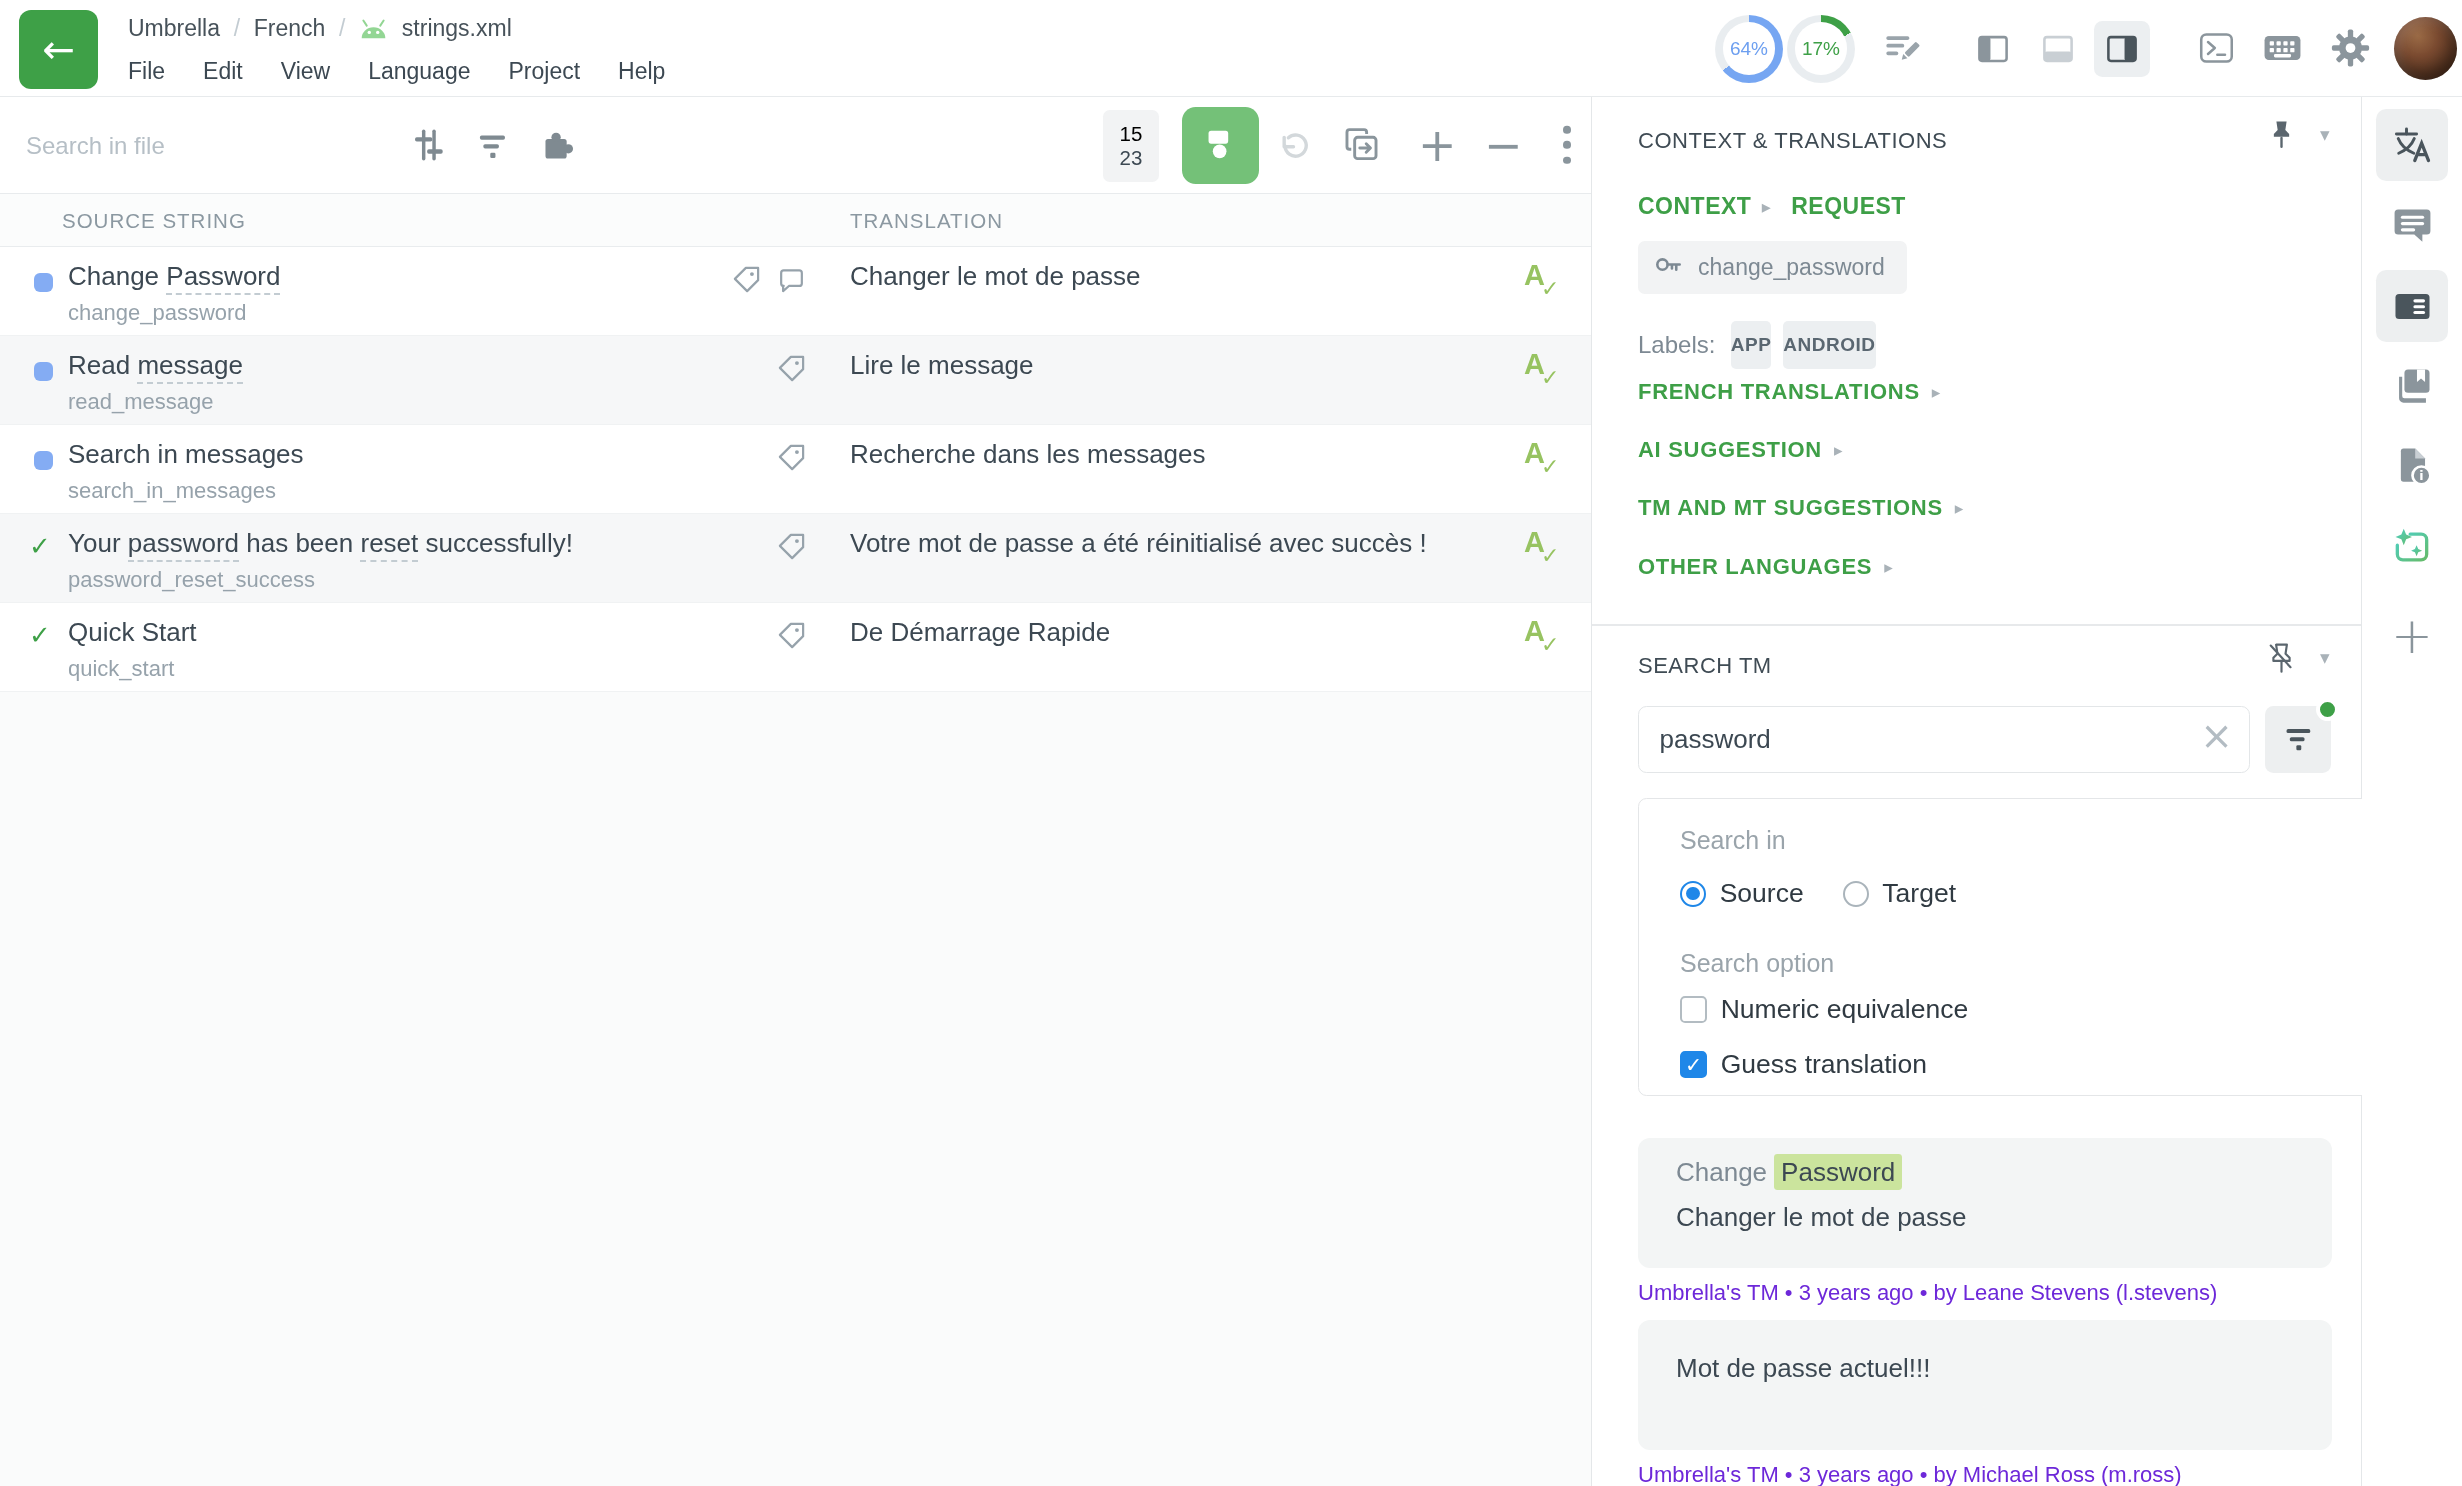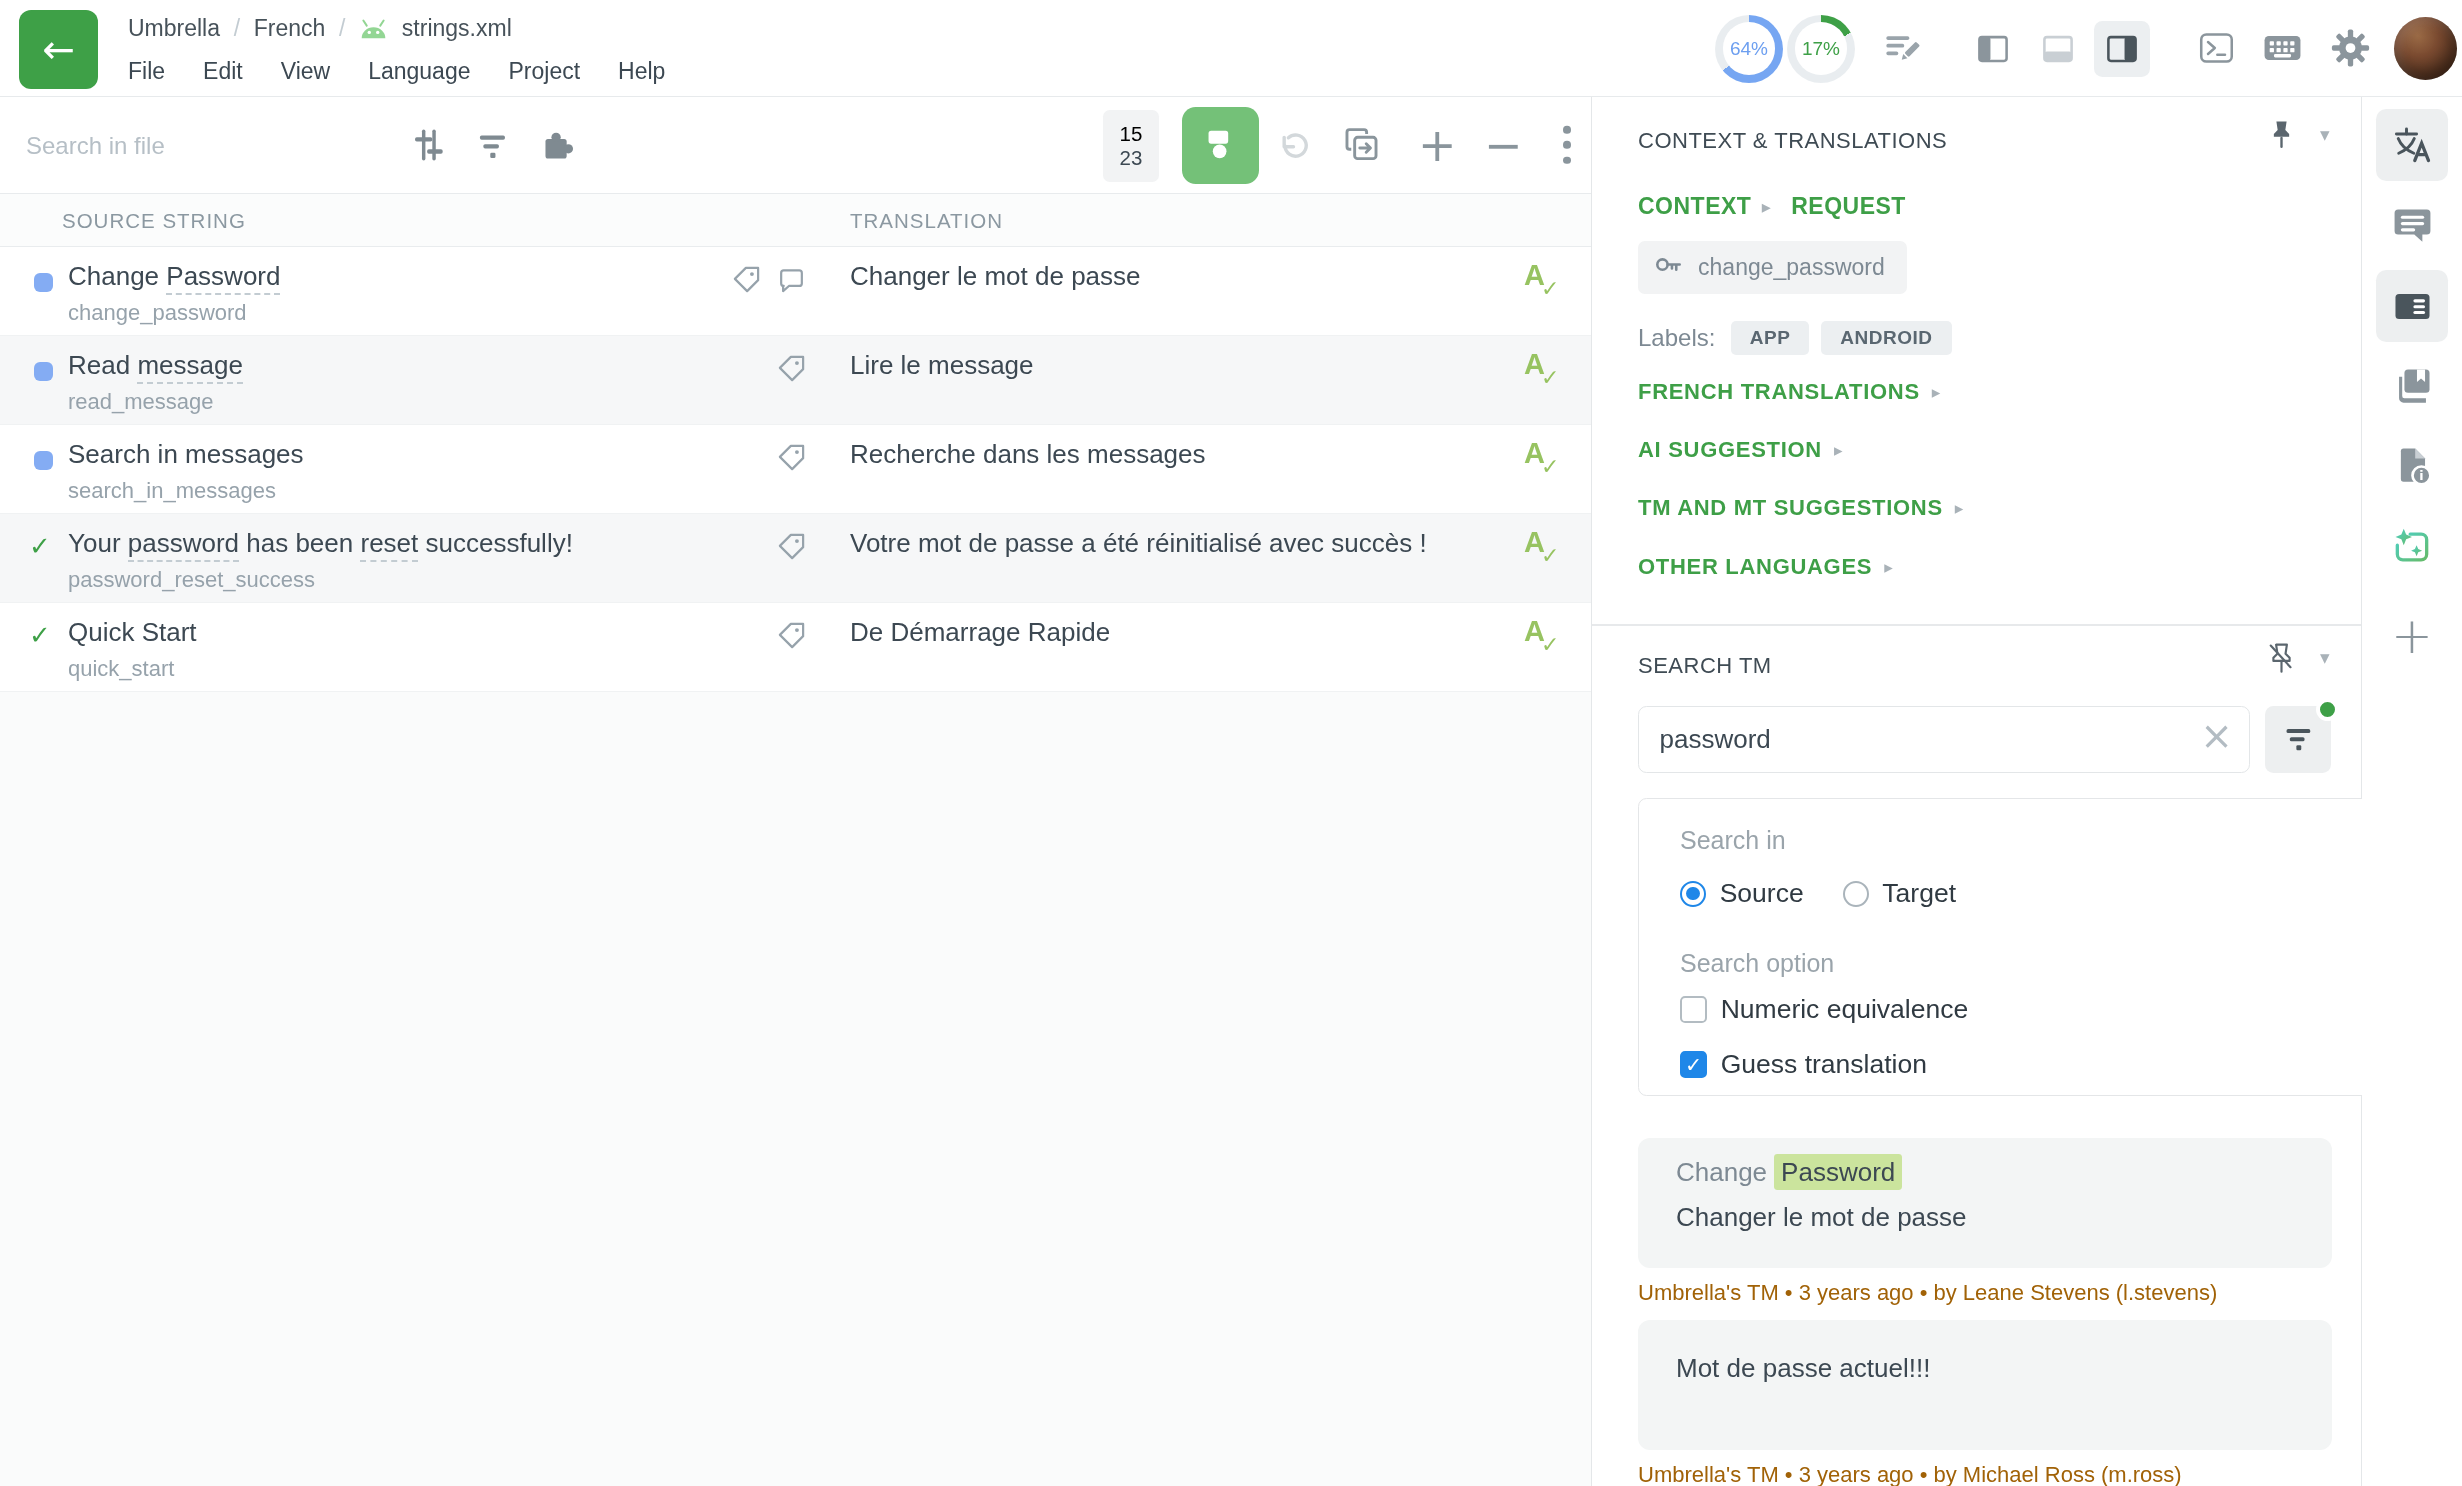--- a/index.html
+++ b/index.html
@@ -67,21 +67,21 @@
   .p-abs { position:absolute; left:46px; right:30px; }
   .p-title { font-size:22px; letter-spacing:0.5px; color:#3f4b54; font-weight:500; }
   .p-caret { position:absolute; top:6.8px; font-size:19px; color:#a9b2b8; cursor:pointer; font-family:"DejaVu Sans",sans-serif; }
   .p-pin { position:absolute; cursor:pointer; }
   .tabs { display:flex; align-items:flex-end; gap:20px; }
   .tab { font-size:23px; font-weight:600; letter-spacing:0.5px; color:#3E9F47; cursor:pointer; display:flex; align-items:center; gap:10.3px; }
   .tab .tchev { color:#a9b2b8; font-size:18px; font-family:"DejaVu Sans",sans-serif; }
   .key-chip { display:inline-flex; align-items:center; gap:13.7px; height:53px; padding:0 22px 0 15.4px; background:#f2f3f4; border-radius:6.8px; font-size:23px; color:#7d8993; cursor:pointer; }
   .labels-row { display:flex; align-items:center; gap:15.4px; }
   .labels-cap { font-size:24px; color:#7d8993; }
-  .label-chip { height:34px; display:inline-flex; align-items:center; padding:0 19px; background:#ecefF1; border-radius:5.1px; font-size:19px; font-weight:600; letter-spacing:0.5px; color:#5a6771; }
+  .label-chip { height:48px; display:inline-flex; align-items:center; padding:0 0; background:#ecefF1; border-radius:5.1px; font-size:19px; font-weight:600; letter-spacing:0.5px; color:#5a6771; }
   .psec { display:flex; align-items:center; gap:12px; font-size:22px; font-weight:600; letter-spacing:0.7px; color:#3E9F47; cursor:pointer; }
   .psec .psec-caret { color:#a9b2b8; font-size:17px; font-family:"DejaVu Sans",sans-serif; }
   .p-div { position:absolute; left:0; right:0; height:1.7px; background:#e7e9eb; }
 
   .tm-search-row { display:flex; gap:15.4px; }
   .tm-input-wrap { position:relative; width:612px; }
   .tm-input { width:612px; height:67px; border:1.7px solid #e3e6e8; border-radius:8.5px; font-size:26px; color:#3c4852; padding:0 60px 0 20.5px; outline:none; font-family:inherit; }
   .tm-clear { position:absolute; right:17px; top:10.3px; font-size:39px; color:#b3bcc3; cursor:pointer; font-family:"DejaVu Sans",sans-serif; line-height:1; }
   .tm-filter { position:relative; width:67px; height:67px; background:#edeff0; border:none; border-radius:8.5px; cursor:pointer; display:flex; align-items:center; justify-content:center; }
   .tm-filter .dot { position:absolute; top:-7.7px; right:-7.7px; width:23px; height:23px; border-radius:50%; background:#3EA047; border:4.3px solid #fff; }
@@ -93,21 +93,21 @@
   .radio { position:relative; width:26px; height:26px; border-radius:50%; border:2.6px solid #aab4bb; background:#fff; }
   .radio.sel { border-color:#1F87E8; }
   .radio.sel::after { content:""; position:absolute; inset:4.3px; border-radius:50%; background:#1F87E8; }
   .cbox { width:27px; height:27px; border-radius:5.1px; border:2.6px solid #b3bcc2; background:#fff; display:flex; align-items:center; justify-content:center; }
   .cbox.on { border-color:#1F87E8; background:#1F87E8; color:#fff; font-size:20.5px; font-weight:bold; font-family:"DejaVu Sans",sans-serif; }
 
   .tm-card { position:absolute; left:46px; width:694px; height:130px; background:#f3f5f5; border-radius:12px; padding:19px 26px 0 38px; cursor:pointer; }
   .tm-src { font-size:26px; color:#7d8993; }
   .tm-src mark { background:#CBE49D; color:#3c4852; padding:2.6px 6.8px; border-radius:3.4px; }
   .tm-trg { margin-top:13.7px; font-size:26px; color:#3c4852; }
-  .tm-meta { position:absolute; left:46px; font-size:22px; color:#a16207; }
+  .tm-meta { position:absolute; left:46px; font-size:22px; color:#6d28d9; }
 
   
   .rail-btn { position:absolute; left:50%; transform:translateX(-50%); width:72px; height:72px; border-radius:10.3px; display:flex; align-items:center; justify-content:center; cursor:pointer; }
   .rail-btn.active { background:#edeff0; }
   .rail-plus { font-size:50px; color:#8a959c; font-family:"DejaVu Sans",sans-serif; font-weight:200; }
 </style>
 </head>
 <body>
 
 <header class="topbar">

